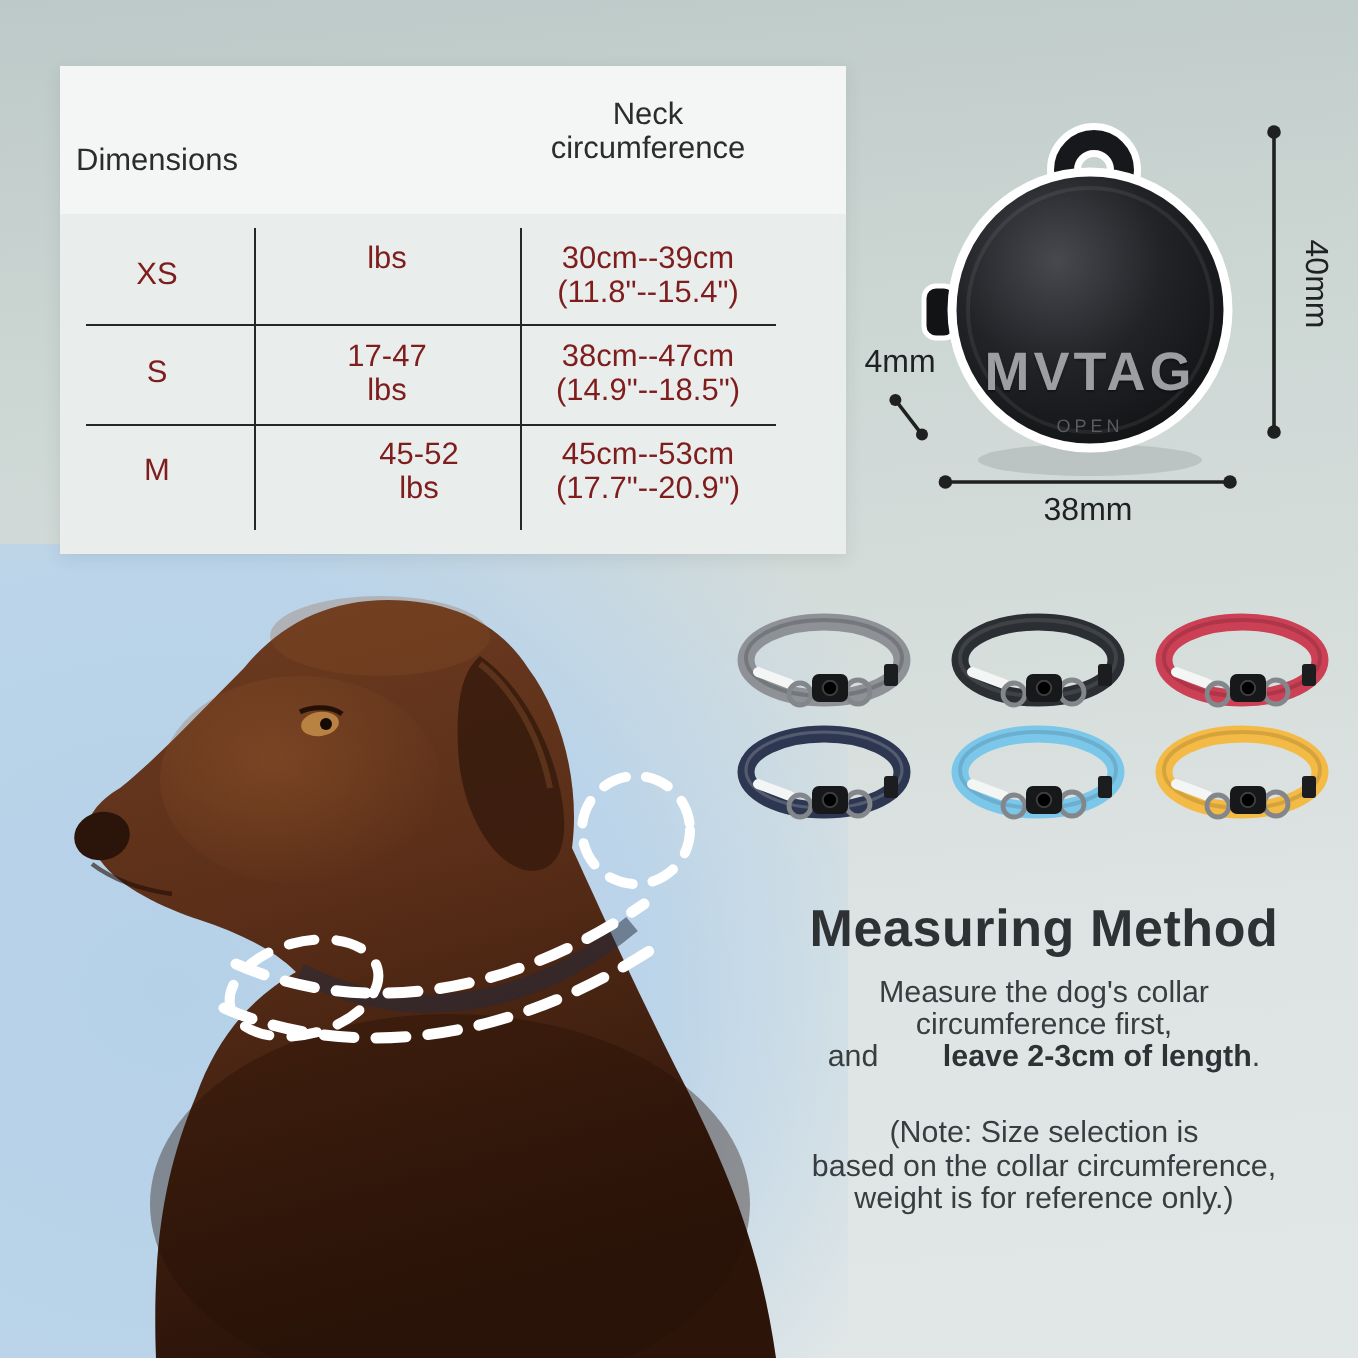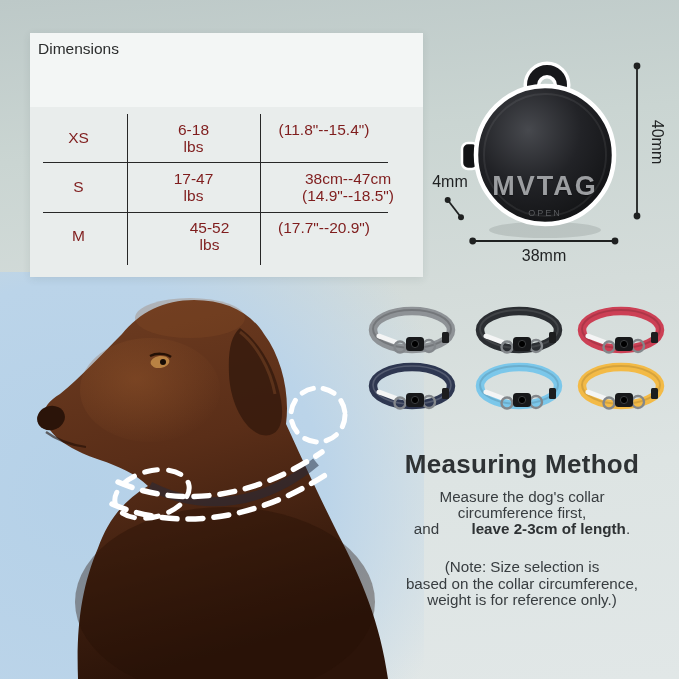--- a/index.html
+++ b/index.html
@@ -110,47 +110,49 @@
         <circle cx="318" cy="143" r="27" stroke-width="5" stroke-dasharray="12 10"></circle>
         <path d="M 112 232 C 172 258, 252 252, 330 200" stroke-width="5.5" stroke-dasharray="15 11"></path>
         <path d="M 118 210 C 178 236, 252 228, 322 180" stroke-width="5.5" stroke-dasharray="15 11"></path>
       </g>
     </svg>
   </div>
 
   <div class="panel">
     <div class="theadbg"></div>
 
-    <div class="tcell th" style="left:0;top:8px;width:97px;">Dimensions</div>
+    <div class="tcell th" style="left:0;top:40px;width:97px;">Dimensions</div>
+    <div class="tcell th" style="left:234px;top:17px;width:120px;">Neck circumference</div>
 
     <div class="tcell" style="left:0;top:97px;width:97px;">XS</div>
     <div class="tcell" style="left:97px;top:89px;width:133px;">
-      <span class="cell-sub">6-18</span>
       <span class="cell-sub">lbs</span>
     </div>
     <div class="tcell" style="left:230px;top:89px;width:128px;">
+      <span class="cell-sub">30cm--39cm</span>
       <span class="cell-sub">(11.8"--15.4")</span>
     </div>
 
     <div class="tcell" style="left:0;top:146px;width:97px;">S</div>
     <div class="tcell" style="left:97px;top:138px;width:133px;">
       <span class="cell-sub">17-47</span>
       <span class="cell-sub">lbs</span>
     </div>
-    <div class="tcell" style="left:230px;top:138px;width:128px;padding-left:24px;">
+    <div class="tcell" style="left:230px;top:138px;width:128px;">
       <span class="cell-sub">38cm--47cm</span>
       <span class="cell-sub">(14.9"--18.5")</span>
     </div>
 
     <div class="tcell" style="left:0;top:195px;width:97px;">M</div>
     <div class="tcell" style="left:97px;top:187px;width:133px;margin-left:16px;">
       <span class="cell-sub">45-52</span>
       <span class="cell-sub">lbs</span>
     </div>
     <div class="tcell" style="left:230px;top:187px;width:128px;">
+      <span class="cell-sub">45cm--53cm</span>
       <span class="cell-sub">(17.7"--20.9")</span>
     </div>
 
     <div class="vline" style="left:96.5px;top:81px;height:151px;"></div>
     <div class="vline" style="left:229.5px;top:81px;height:151px;"></div>
     <div class="hline" style="left:13px;top:128.5px;width:345px;"></div>
     <div class="hline" style="left:13px;top:178.5px;width:345px;"></div>
   </div>
 
   <div class="product">

